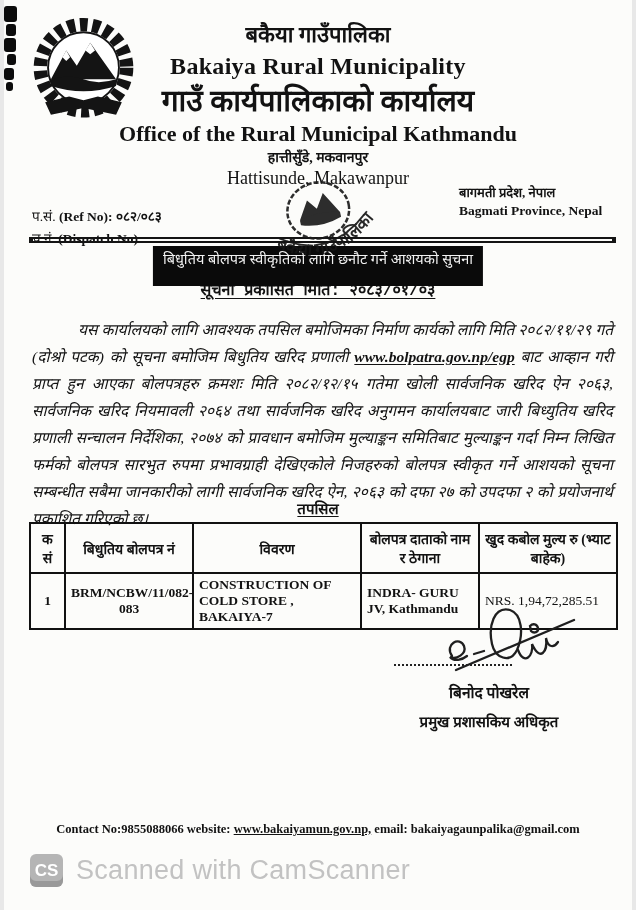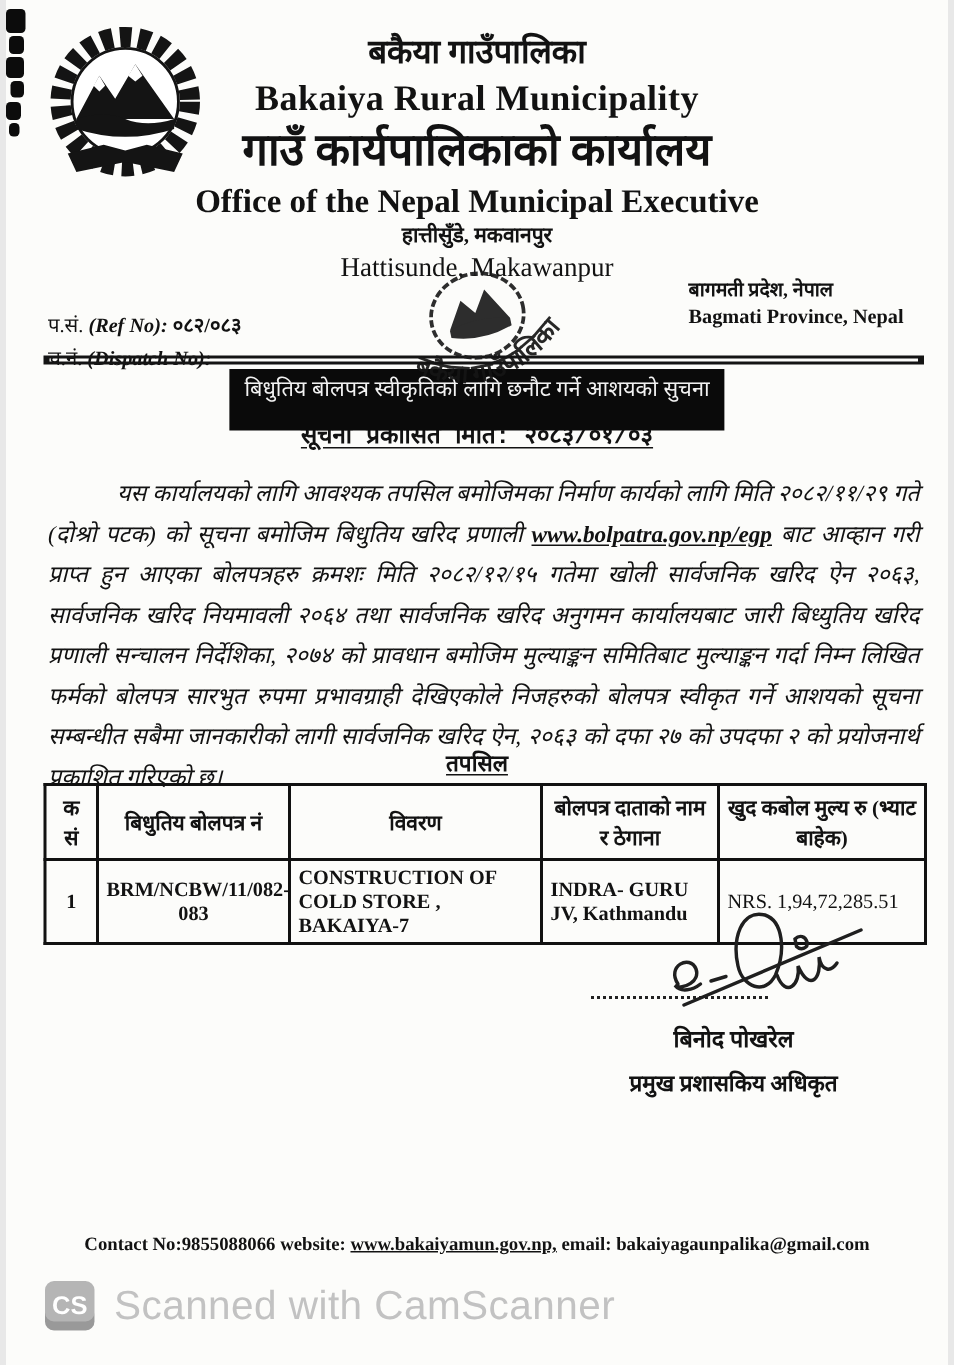--- a/index.html
+++ b/index.html
@@ -24,21 +24,21 @@
   .h-np3 { font-size:14px; font-weight:bold; line-height:19px; }
   .h-en3 { font-size:18px; line-height:23px; }
 
   .province { position:absolute; top:184px; left:455px; text-align:left; }
   .prov-np { font-size:13px; font-weight:bold; line-height:17px; }
   .prov-en { font-size:13.5px; font-weight:bold; line-height:19px; }
 
   .refs { position:absolute; top:206px; left:28px; font-size:13.5px; }
   .ref-line { line-height:22px; }
   .ref-line .pre { font-weight:normal; }
-  .ref-line .it { font-style:italic; font-weight:bold; }
+  .ref-line .it { font-weight:bold; }
   .ref-line .val { font-weight:bold; }
 
   .stamp { position:absolute; top:176px; left:238px; width:160px; height:104px; z-index:4; opacity:0.92; }
 
   .rule { position:absolute; top:237px; left:25px; width:587px; height:6px;
     border-top:2.5px solid #141414; border-bottom:2px solid #141414;
     border-left:4px solid #141414; border-right:4px solid #141414; }
 
   .banner { position:absolute; top:246px; left:50%; transform:translateX(-50%);
     background:#0a0a0a; color:#f2f2f2; font-size:14.5px; font-weight:normal;
@@ -109,21 +109,21 @@
       <path d="M67 28 L72 36 L67 40 L62 36 Z" fill="#ffffff"></path>
       <path d="M26 66 Q45 60 60 66 T94 66 L94 73 Q60 84 26 73 Z" fill="#141414"></path>
       <path d="M20 90 L45 84 L60 88 L75 84 L100 90 L94 103 L60 96 L26 103 Z" fill="#141414"></path>
     </svg>
   </div>
 
   <div class="header">
     <div class="h-np1">बकैया गाउँपालिका</div>
     <div class="h-en1">Bakaiya Rural Municipality</div>
     <div class="h-np2">गाउँ कार्यपालिकाको कार्यालय</div>
-    <div class="h-en2">Office of the Nepal Municipal Executive</div>
+    <div class="h-en2">Office of the Rural Municipal Kathmandu</div>
     <div class="h-np3">हात्तीसुँडे, मकवानपुर</div>
     <div class="h-en3">Hattisunde, Makawanpur</div>
   </div>
 
   <div class="province">
     <div class="prov-np">बागमती प्रदेश, नेपाल</div>
     <div class="prov-en">Bagmati Province, Nepal</div>
   </div>
 
   <div class="refs">

